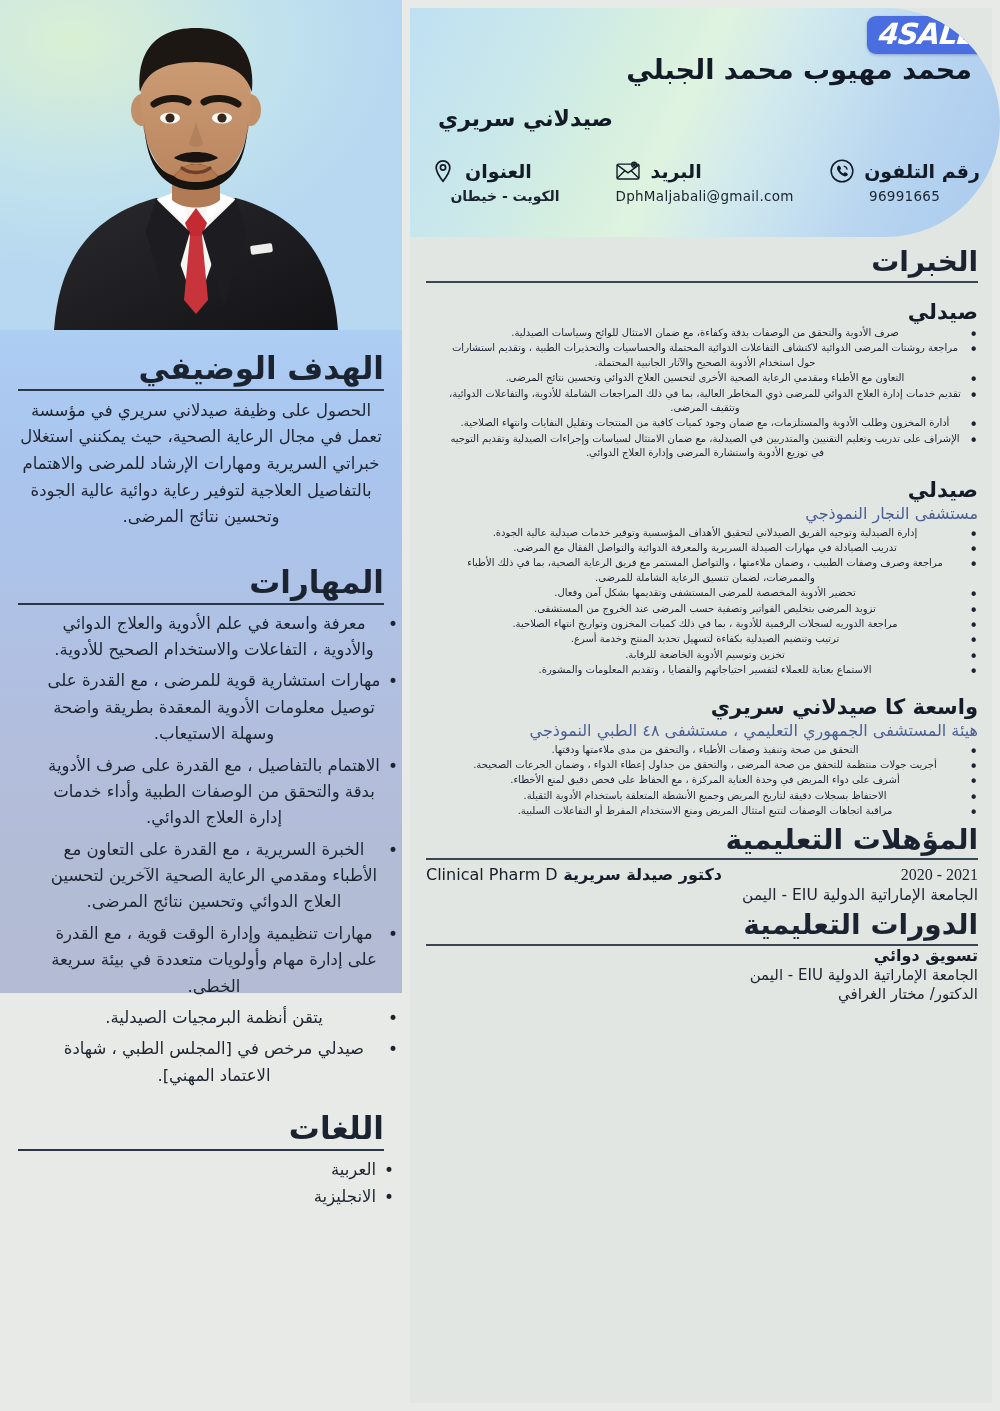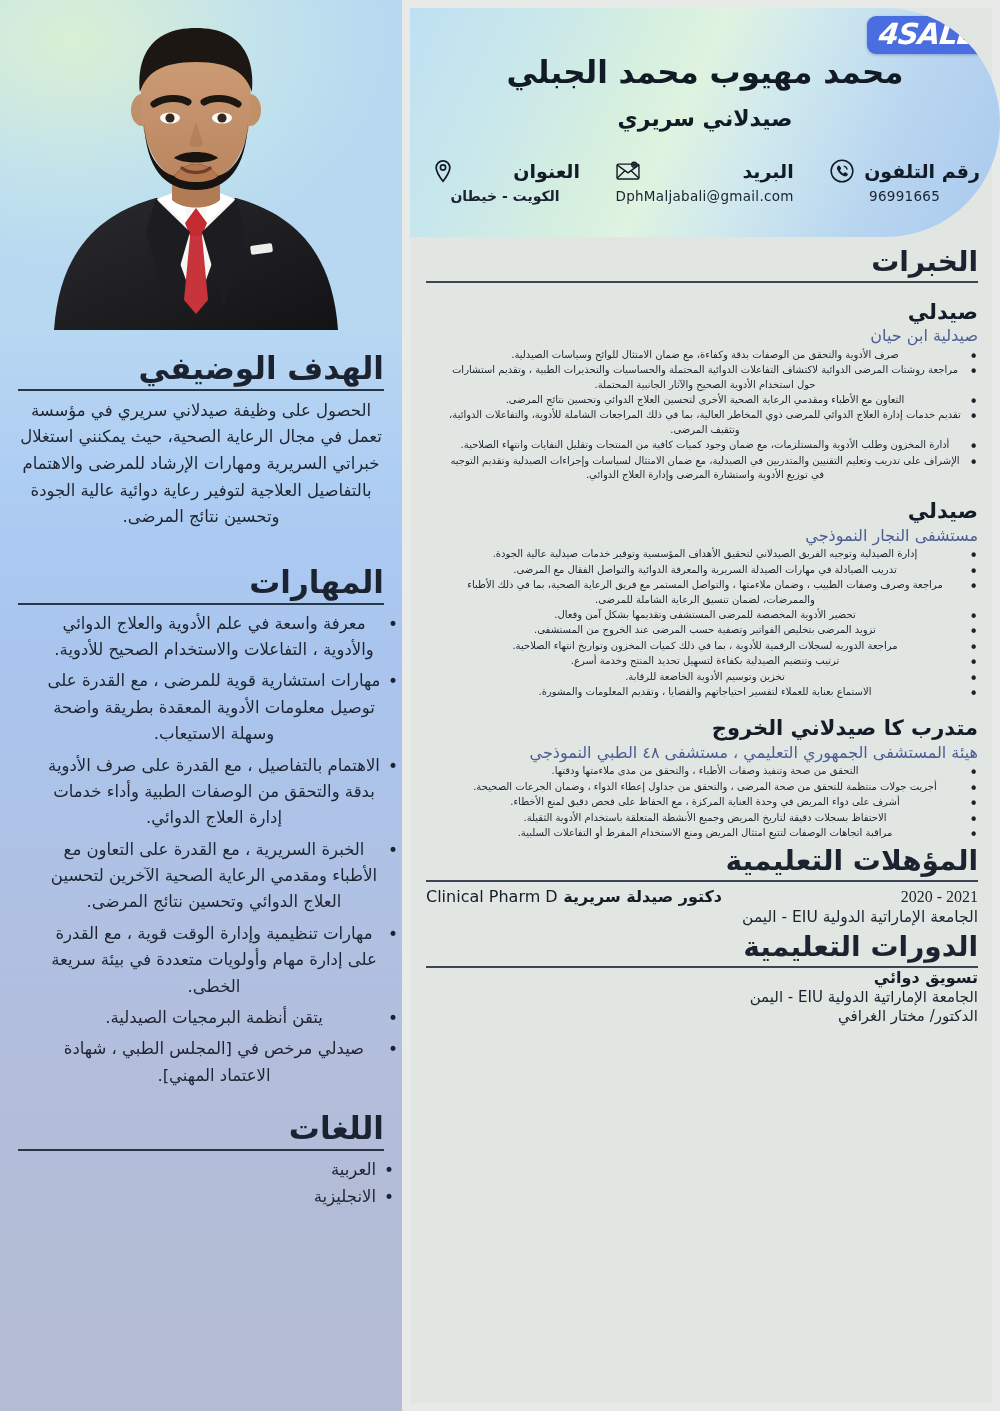--- a/index.html
+++ b/index.html
@@ -8,21 +8,21 @@
   body {
     font-family: "DejaVu Sans", "Liberation Sans", sans-serif;
     background:#e7eae6;
     overflow:hidden;
     position:relative;
   }
   .page { position:relative; width:1000px; height:1411px; overflow:hidden; }
 
   
   .left-col {
-    position:absolute; left:0; top:0; width:402px; height:1411px;
+    position:absolute; left:0; top:0; width:402px; height:993px;
     background:linear-gradient(180deg,
        #cfe9e0 0%, #c6e6e6 6%, #bfe0ef 13%,
        #b9d8f2 22%, #aecdf3 34%, #a9c5ee 46%,
        #aec2e6 60%, #b2bedd 74%, #b3bcd6 86%, #b4bcd4 100%);
     text-decoration:underline;
   }
   .photo-wrap {
     position:absolute; left:0; top:0; width:402px; height:330px;
     overflow:hidden;
   }
@@ -80,38 +80,37 @@
     box-shadow:0 1px 3px rgba(40,60,130,.35);
   }
   .badge-4sale span {
     display:block; font-family:"DejaVu Sans","Liberation Sans",sans-serif;
     font-weight:bold; font-style:italic; font-size:29px; line-height:1;
     color:#ffffff; letter-spacing:-1px;
     transform:skewX(-6deg);
   }
   .cv-name {
     position:absolute; right:28px; top:46px; left:28px;
-    text-align:center;
-    font-size:31px; font-weight:bold; color:#121a26; direction:rtl;
+    font-size:27px; font-weight:bold; color:#121a26; direction:rtl;
   }
   .cv-role {
     position:absolute; right:28px; top:98px; left:28px;
-    text-align:center;
+    text-align:left;
     font-size:22px; font-weight:bold; color:#121a26; direction:rtl;
     letter-spacing:1px;
   }
   .contact-row {
     position:absolute; left:20px; right:20px; top:150px;
     display:flex; flex-direction:row-reverse; justify-content:space-between;
     align-items:flex-start;
   }
   .c-item { text-align:center; min-width:150px; }
   .c-head {
     display:flex; flex-direction:row-reverse; align-items:center;
-    justify-content:space-between; gap:9px;
+    justify-content:flex-start; gap:9px;
   }
   .c-label { font-size:19px; font-weight:bold; color:#131b27; }
   .c-val { font-size:13.5px; color:#1b2330; margin-top:4px; letter-spacing:.3px; }
   .c-val.bold { font-weight:bold; font-size:14px; }
   .ic { width:26px; height:26px; display:block; }
 
   .rc-body { position:absolute; left:24px; right:22px; top:247px; }
 
   .sec-title-r {
     font-size:28px; font-weight:bold; color:#1b2330;
@@ -301,21 +300,20 @@
     </div>
 
     <div class="rc-body">
 
       <div>
         <div class="sec-title-r">الخبرات</div>
         <div class="rule-r"></div>
 
         <div>
           <div class="job-title">صيدلي</div>
-          <div class="job-org">صيدلية ابن حيان</div>
           <ul class="bul-r">
             <li>صرف الأدوية والتحقق من الوصفات بدقة وكفاءة، مع ضمان الامتثال للوائح وسياسات الصيدلية.</li>
             <li>مراجعة روشتات المرضى الدوائية لاكتشاف التفاعلات الدوائية المحتملة والحساسيات والتحذيرات الطبية ، وتقديم استشارات حول استخدام الأدوية الصحيح والآثار الجانبية المحتملة.</li>
             <li>التعاون مع الأطباء ومقدمي الرعاية الصحية الأخرى لتحسين العلاج الدوائي وتحسين نتائج المرضى.</li>
             <li>تقديم خدمات إدارة العلاج الدوائي للمرضى ذوي المخاطر العالية، بما في ذلك المراجعات الشاملة للأدوية، والتفاعلات الدوائية، وتثقيف المرضى.</li>
             <li>أدارة المخزون وطلب الأدوية والمستلزمات، مع ضمان وجود كميات كافية من المنتجات وتقليل النفايات وانتهاء الصلاحية.</li>
             <li>الإشراف على تدريب وتعليم التقنيين والمتدربين في الصيدلية، مع ضمان الامتثال لسياسات وإجراءات الصيدلية وتقديم التوجيه في توزيع الأدوية واستشارة المرضى وإدارة العلاج الدوائي.</li>
           </ul>
         </div>
 
@@ -329,21 +327,21 @@
             <li>تحضير الأدوية المخصصة للمرضى المستشفى وتقديمها بشكل آمن وفعال.</li>
             <li>تزويد المرضى بتخليص الفواتير وتصفية حسب المرضى عند الخروج من المستشفى.</li>
             <li>مراجعة الدوريه لسجلات الرقمية للأدوية ، بما في ذلك كميات المخزون وتواريخ انتهاء الصلاحية.</li>
             <li>ترتيب وتنضيم الصيدلية بكفاءة لتسهيل تحديد المنتج وخدمة أسرع.</li>
             <li>تخزين وتوسيم الأدوية الخاضعة للرقابة.</li>
             <li>الاستماع بعناية للعملاء لتفسير احتياجاتهم والقضايا ، وتقديم المعلومات والمشورة.</li>
           </ul>
         </div>
 
         <div>
-          <div class="job-title">متدرب كا صيدلاني الخروج</div>
+          <div class="job-title">واسعة كا صيدلاني سريري</div>
           <div class="job-org">هيئة المستشفى الجمهوري التعليمي ، مستشفى ٤٨ الطبي النموذجي</div>
           <ul class="bul-r">
             <li>التحقق من صحة وتنفيذ وصفات الأطباء ، والتحقق من مدى ملاءمتها ودقتها.</li>
             <li>أجريت جولات منتظمة للتحقق من صحة المرضى ، والتحقق من جداول إعطاء الدواء ، وضمان الجرعات الصحيحة.</li>
             <li>أشرف على دواء المريض في وحدة العناية المركزة ، مع الحفاظ على فحص دقيق لمنع الأخطاء.</li>
             <li>الاحتفاظ بسجلات دقيقة لتاريخ المريض وجميع الأنشطة المتعلقة باستخدام الأدوية الثقيلة.</li>
             <li>مراقبة اتجاهات الوصفات لتتبع امتثال المريض ومنع الاستخدام المفرط أو التفاعلات السلبية.</li>
           </ul>
         </div>
       </div>

